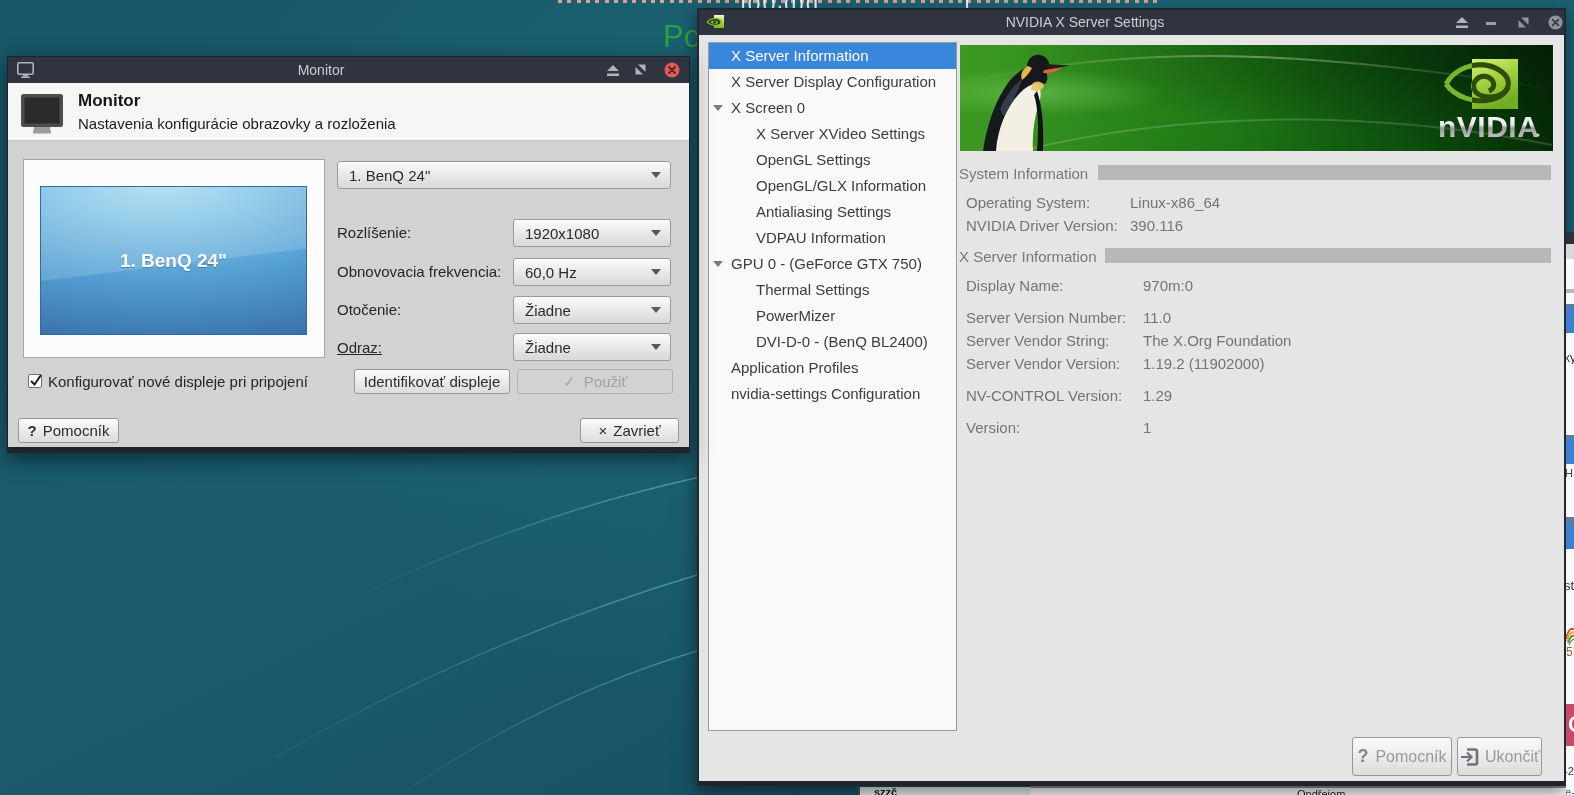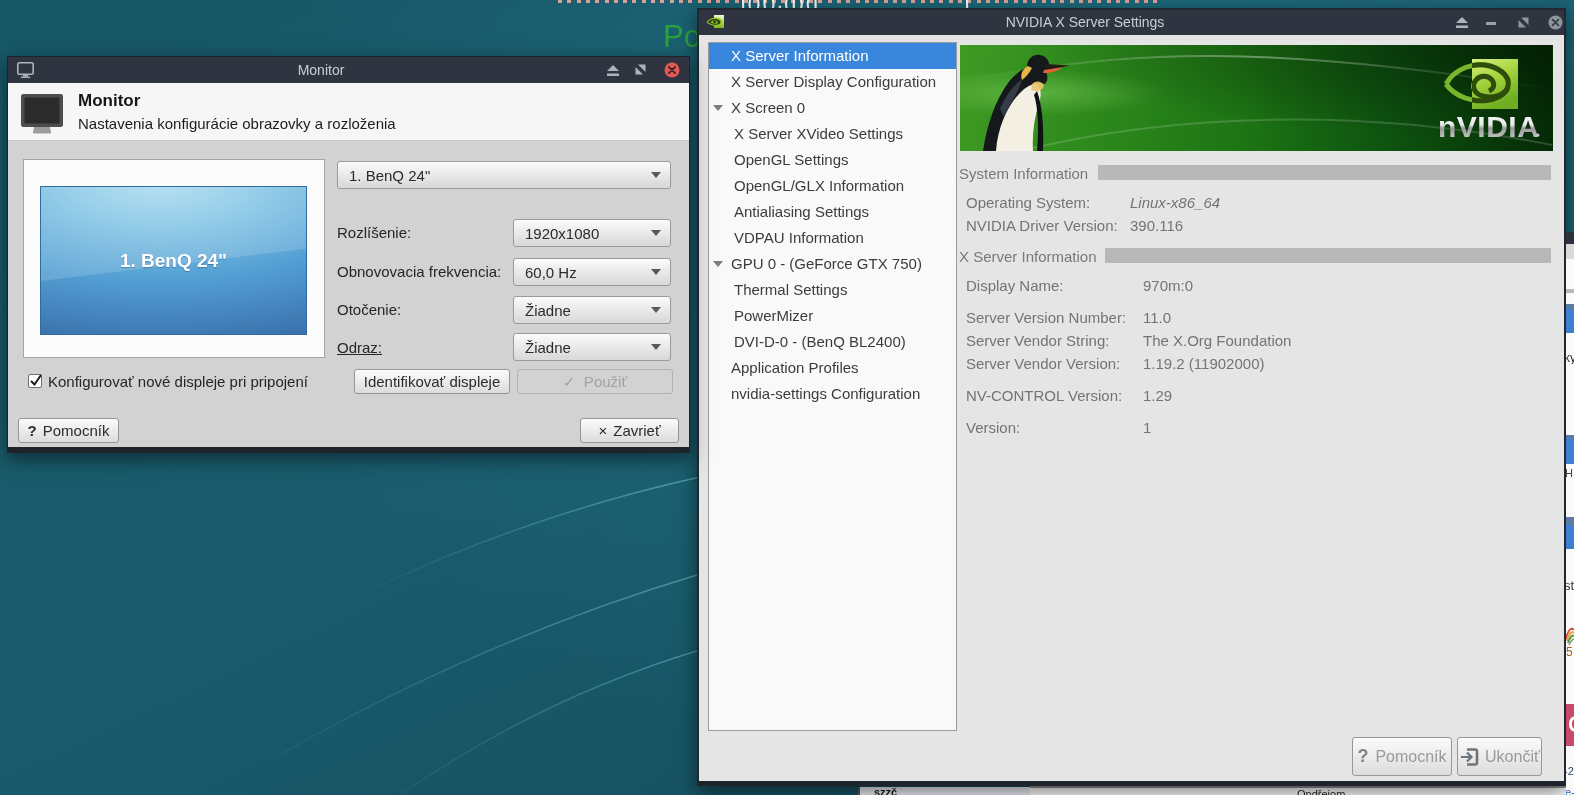--- a/index.html
+++ b/index.html
@@ -36,21 +36,21 @@
 #monwin .titlebar { height:26px; line-height:26px; background:#2f3440;}
 #monhead { position:absolute; left:0px; top:26px; width:681px; height:58px; background:#f6f6f6;
   border-bottom:1px solid #c6c6c6;}
 
 
 #nvwin { left:697px; top:8px; width:869px; height:778px; background:#e5e5e5;
   border:2px solid #23282f; border-bottom:5px solid #1f242b; z-index:2; }
 #nvside { position:absolute; left:9px; top:32px; width:249px; height:689px; background:#f9f9f9;
   border:1px solid #9a9a9a; font-size:15px; color:#3c3c3c; }
 .srow { height:26px; line-height:26px; padding-left:22px; white-space:nowrap;}
-.srow.ind { padding-left:25px; }
+.srow.ind { padding-left:47px; }
 .srow.sel { background:#3986dd; color:#fff; }
 .tri { position:absolute; left:4px; width:0; height:0; border-left:5.5px solid transparent;
   border-right:5.5px solid transparent; border-top:6.5px solid #7c7c7c; margin-top:10px;}
 #nvbanner { position:absolute; left:261px; top:35px; width:593px; height:106px; overflow:hidden;
   background:linear-gradient(97deg,#3f9a24 0%, #2e8a1c 22%, #1d7514 48%, #0e5410 72%, #083a09 90%, #052a06 100%); }
 #nvcontent { position:absolute; left:260px; top:141px; width:596px; height:630px;
   font-size:15px; color:#747474; }
 .nvhdr { position:absolute; font-size:15px; color:#787878; }
 .nvbar { position:absolute; height:15px; background:#b8b8b8; }
 .lbl { position:absolute; left:7px; }
@@ -212,21 +212,21 @@
       </g>
       <text x="8" y="84" font-family="Liberation Sans, sans-serif" font-weight="bold" font-size="30" letter-spacing="0.5" fill="url(#lgtx)">nVIDIA</text>
       <circle cx="108" cy="82" r="1.5" fill="#cccccc"></circle>
     </svg>
   </div>
 
   <div id="nvcontent">
     <div class="nvhdr" style="left:0; top:14px;">System Information</div>
     <div class="nvbar" style="left:139px; top:14px; width:453px;"></div>
     <div class="lbl" style="top:43px;">Operating System:</div>
-      <div class="val2" style="top:43px;font-style:italic;">Linux-x86_64</div>
+      <div class="val2" style="top:43px;">Linux-x86_64</div>
     <div class="lbl" style="top:66px;">NVIDIA Driver Version:</div>
       <div class="val2" style="top:66px;">390.116</div>
     <div class="nvhdr" style="left:0; top:97px;">X Server Information</div>
     <div class="nvbar" style="left:146px; top:97px; width:446px;"></div>
     <div class="lbl" style="top:126px;">Display Name:</div>
       <div class="val" style="top:126px;">970m:0</div>
     <div class="lbl" style="top:158px;">Server Version Number:</div>
       <div class="val" style="top:158px;">11.0</div>
     <div class="lbl" style="top:181px;">Server Vendor String:</div>
       <div class="val" style="top:181px;">The X.Org Foundation</div>

